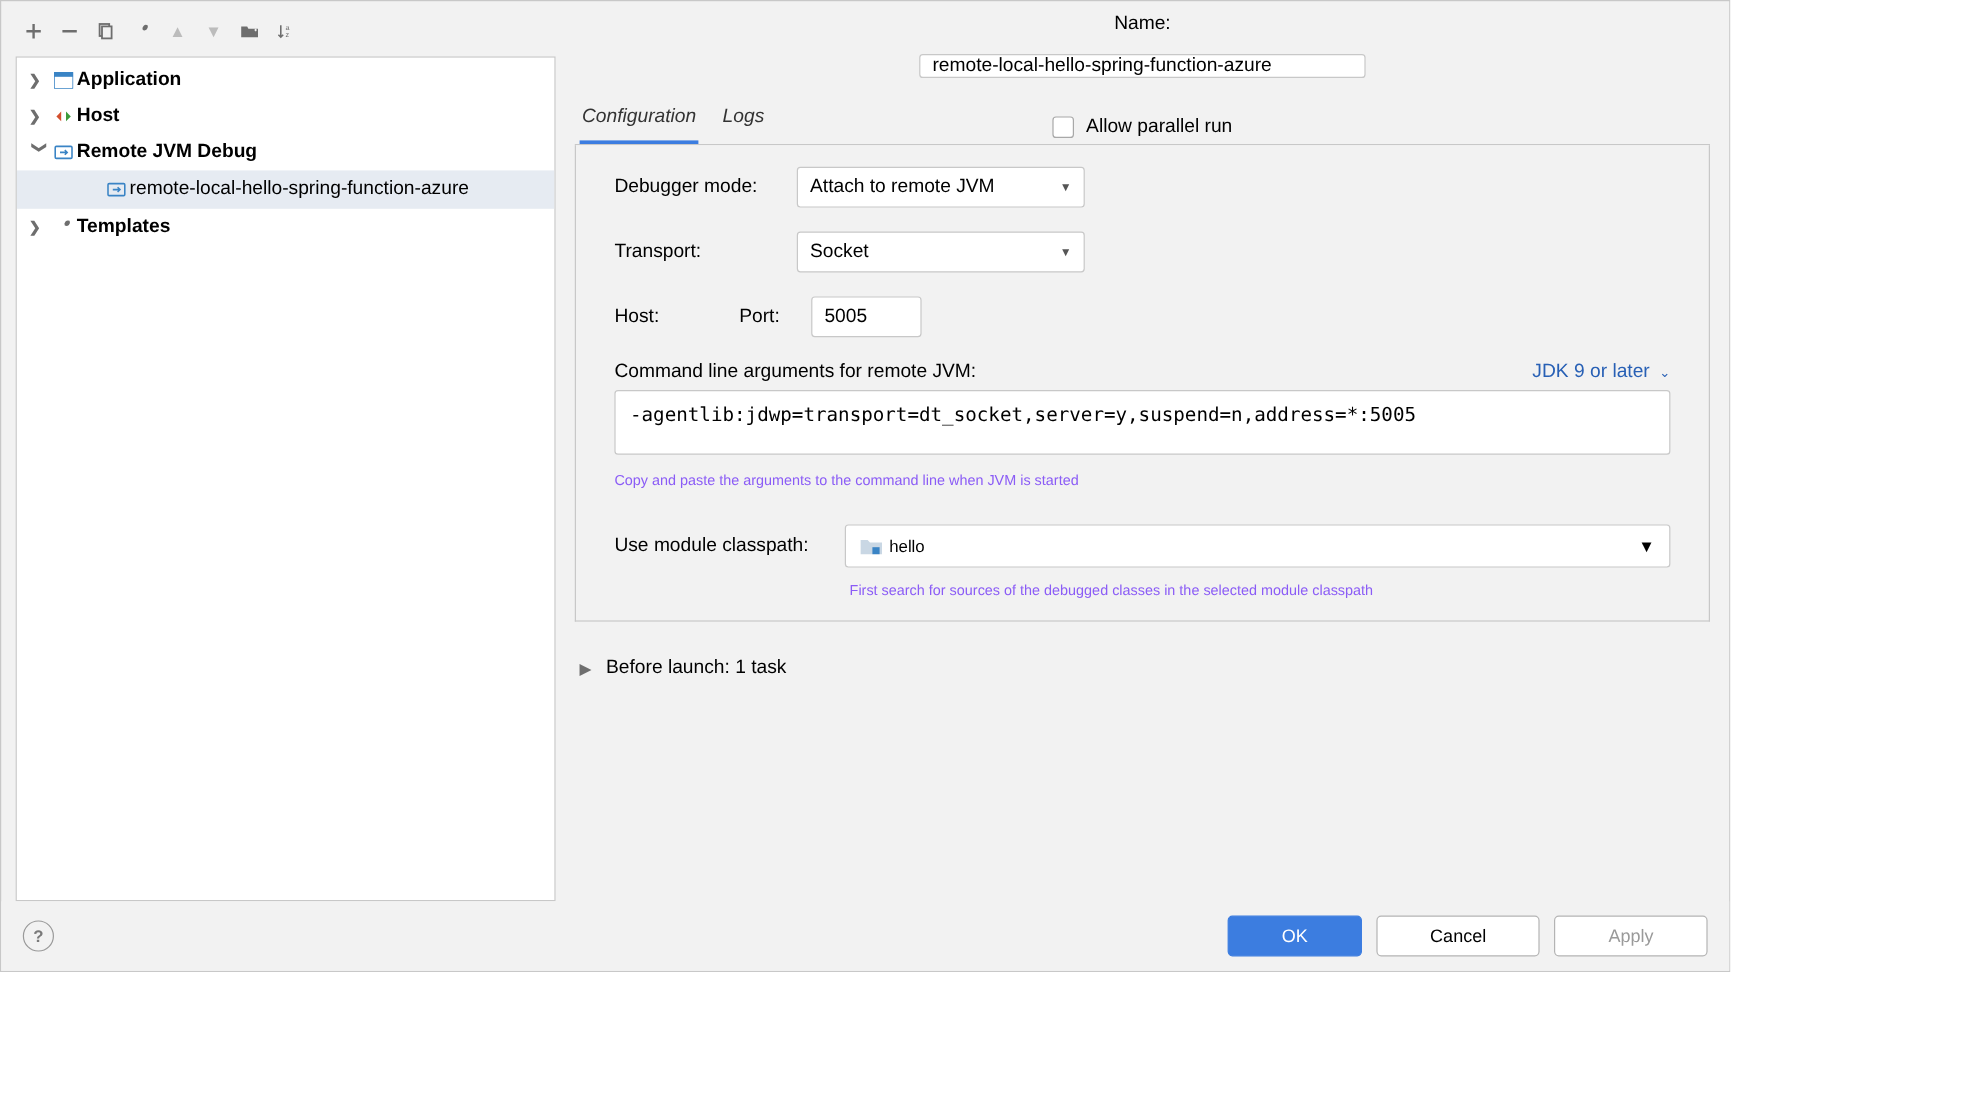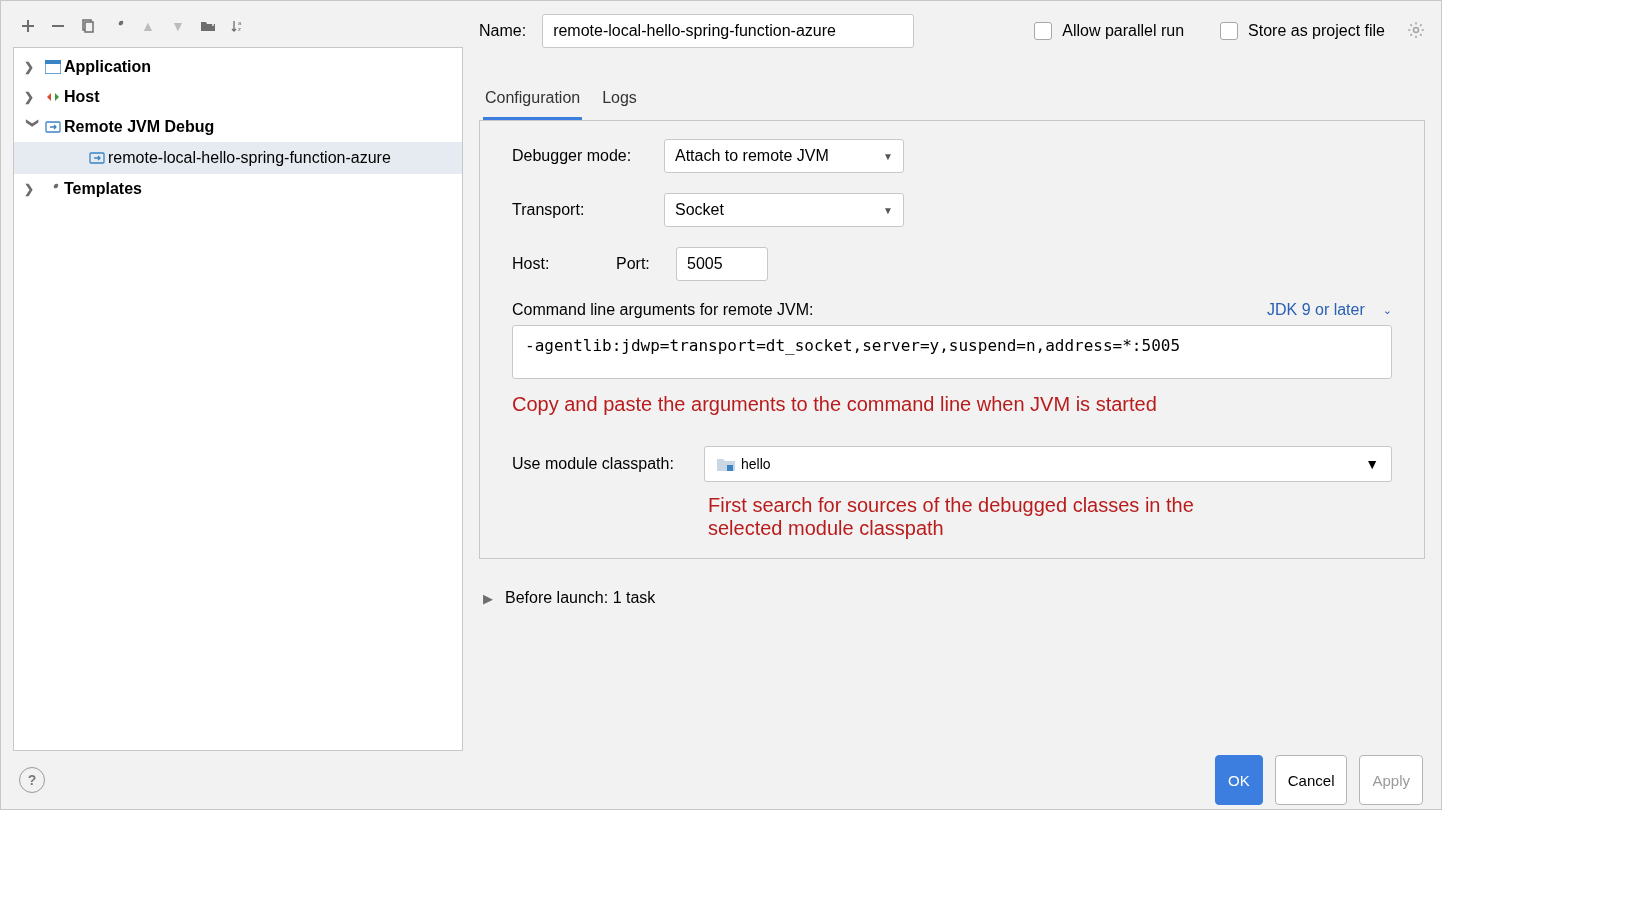--- a/index.html
+++ b/index.html
@@ -72,60 +72,60 @@
 .tree-node .node-icon { width: 22px; display: inline-flex; align-items: center; justify-content: center; }
 .tree-node.bold { font-weight: 700; }
 .tree-node.child { padding-left: 72px; background: #e6ebf2; font-weight: 400; height:32px; }
 .tree-node.child .node-icon { width: 22px; }
 
 .right {
   flex: 1; display: flex; flex-direction: column;
   padding-right: 4px;
 }
 .row { display: flex; align-items: center; gap: 16px; }
-.name-row { height: 40px; margin-bottom: 30px; }
+.name-row { height: 40px; margin-bottom: 30px; flex-direction: column; }
 .label { font-size: 16px; color: #000; }
 .text-input, .select {
   height: 34px; background:#fff; border:1px solid #c8c8c8; border-radius:3px;
   padding: 0 10px; font-size: 16px;
 }
 .name-input { width: 372px; }
 .checkbox {
   width: 18px; height: 18px; border:1px solid #a8a8a8; border-radius:3px; background:#fff;
 }
 .chk-wrap { display:flex; align-items:center; gap:10px; font-size:16px; }
 .gear-small { color:#a6a6a6; margin-left:6px; }
 
 .tabs { display:flex; gap:18px; border-bottom:1px solid #c8c8c8; padding-left:4px; }
-.tab { padding: 8px 2px 10px 2px; font-size:16px; color:#333; border-bottom:3px solid transparent; }
+.tab { padding: 8px 2px 10px 2px; font-size:16px; color:#333; border-bottom:3px solid transparent;font-style:italic; }
 .tab.active { border-bottom-color:#3c7de0; }
 
 .config-panel {
   border:1px solid #c8c8c8; border-top:none;
   background:#f2f2f2;
   padding: 18px 32px;
   display:flex; flex-direction:column; gap:20px;
 }
 .form-row { display:flex; align-items:center; gap:12px; }
 .form-row .flabel { width: 140px; font-size:16px; }
 .select {
   display:flex; align-items:center; justify-content:space-between;
   width: 240px;
 }
 .select .caret { color:#555; font-size:10px; }
 .host-input { width: 340px; }
 .port-input { width: 92px; }
 
-.jdk-link { color:#2860b5; font-size:16px; display:flex; align-items:center; gap:18px; }
+.jdk-link { color:#2860b5; font-size:16px; display:flex; align-items:center; gap:8px; }
 .cmdline-box {
   background:#fff; border:1px solid #c8c8c8; border-radius:3px;
   padding: 10px 12px; height:54px; font-family: "Consolas","Menlo",monospace; font-size:16px;
   overflow:hidden;
 }
-.hint { color:#b91c1c; font-size:20px; }
+.hint { color:#8b5cf6; font-size:12px; }
 .module-select {
   flex:1; height:36px; background:#fff; border:1px solid #c8c8c8; border-radius:3px;
   display:flex; align-items:center; padding:0 12px; justify-content:space-between;
 }
 .module-select .inner { display:flex; align-items:center; gap:8px; }
 .module-icon { width:16px; height:14px; position:relative; }
 
 .before-launch {
   margin-top: 30px; display:flex; align-items:center; gap:12px; font-size:16px; padding-left:4px;
 }
@@ -134,21 +134,21 @@
 .footer {
   height: 58px; display:flex; align-items:center; padding:0 18px; gap:12px;
   border-top: 0; background:#f2f2f2;
 }
 .help-btn {
   width:26px; height:26px; border:1.5px solid #9a9a9a; border-radius:50%;
   display:flex; align-items:center; justify-content:center; color:#7a7a7a; font-size:14px; font-weight:700;
 }
 .footer .spacer { flex:1; }
 .btn {
-  height:50px; padding:0 12px; font-size:15px; border-radius:4px; border:1px solid #b4b4b4;
+  height:34px; padding:0 44px; font-size:15px; border-radius:4px; border:1px solid #b4b4b4;
   background:#fff; display:inline-flex; align-items:center; justify-content:center;
 }
 .btn.primary { background:#3c7de0; color:#fff; border-color:#3c7de0; }
 .btn.disabled { color:#9a9a9a; }
 </style>
 </head>
 <body>
 
 <div class="dialog">
 

